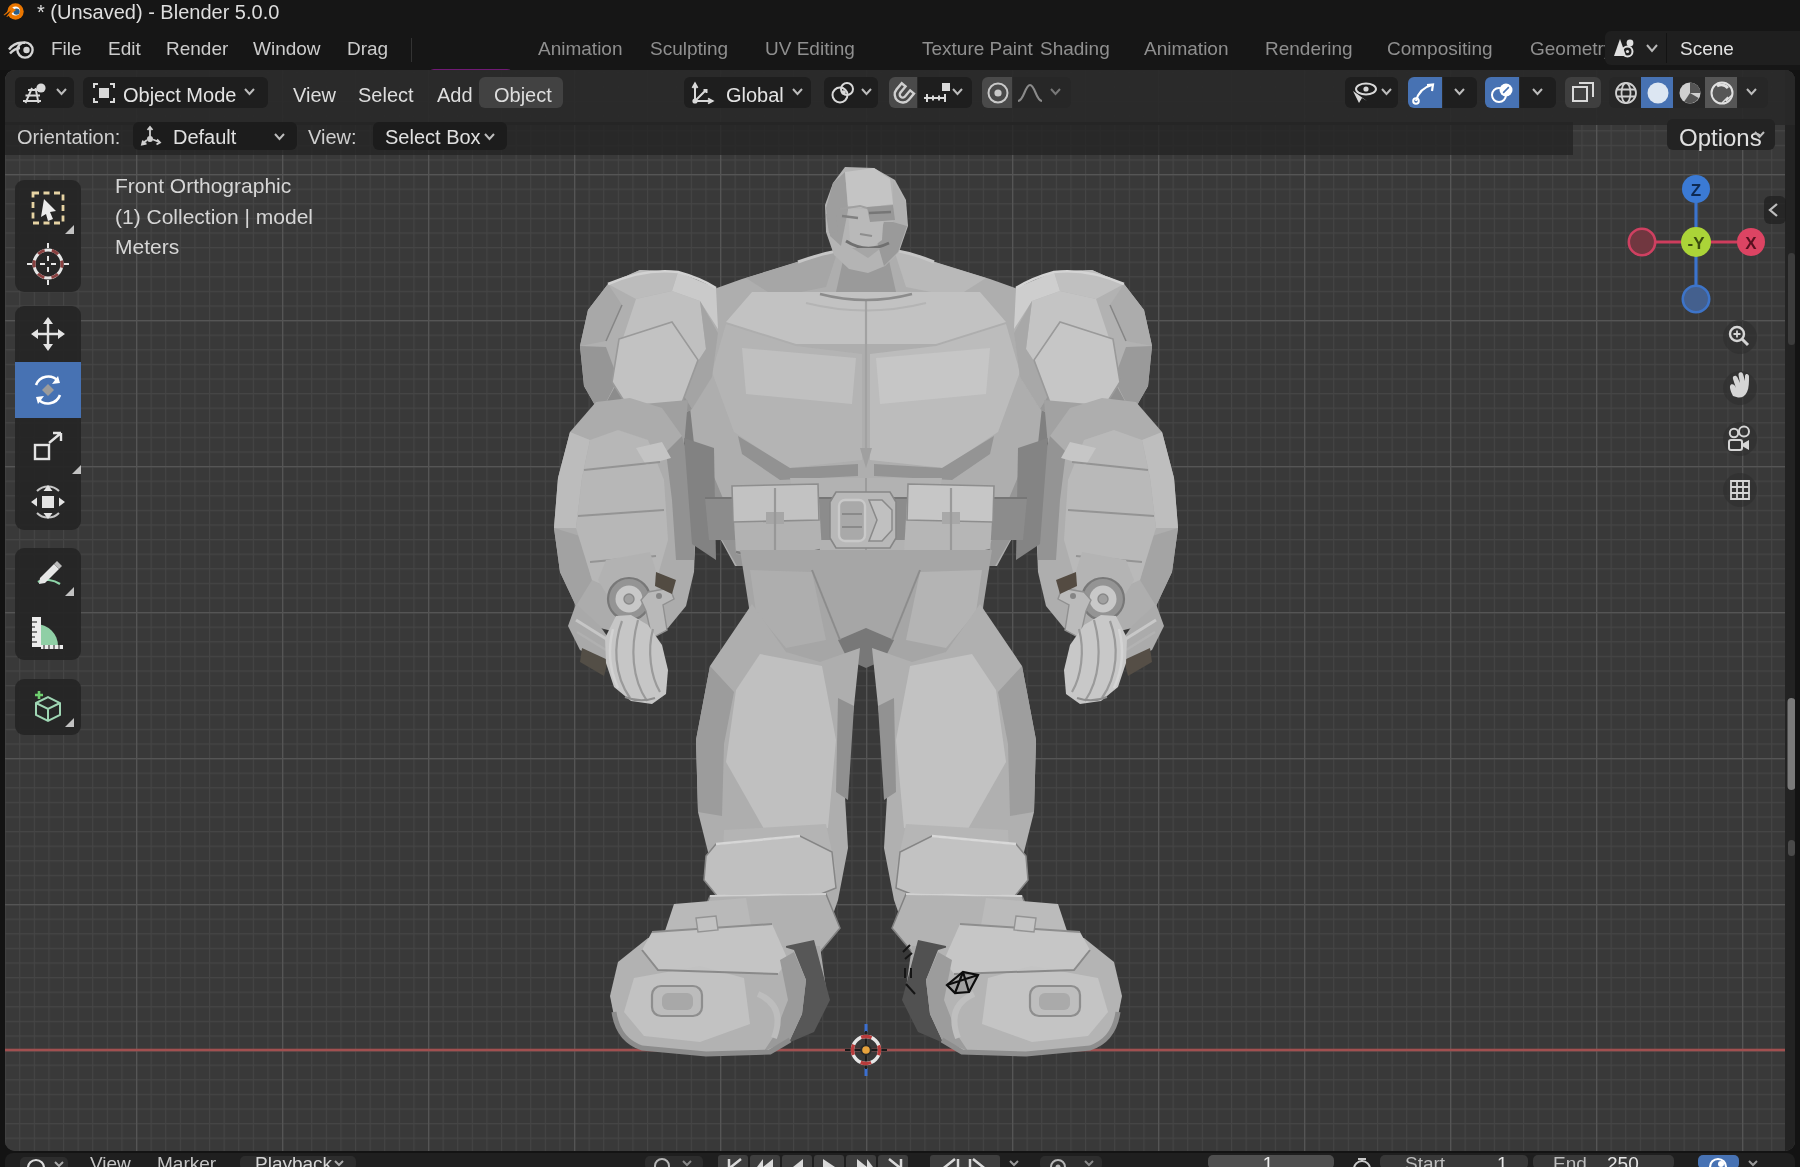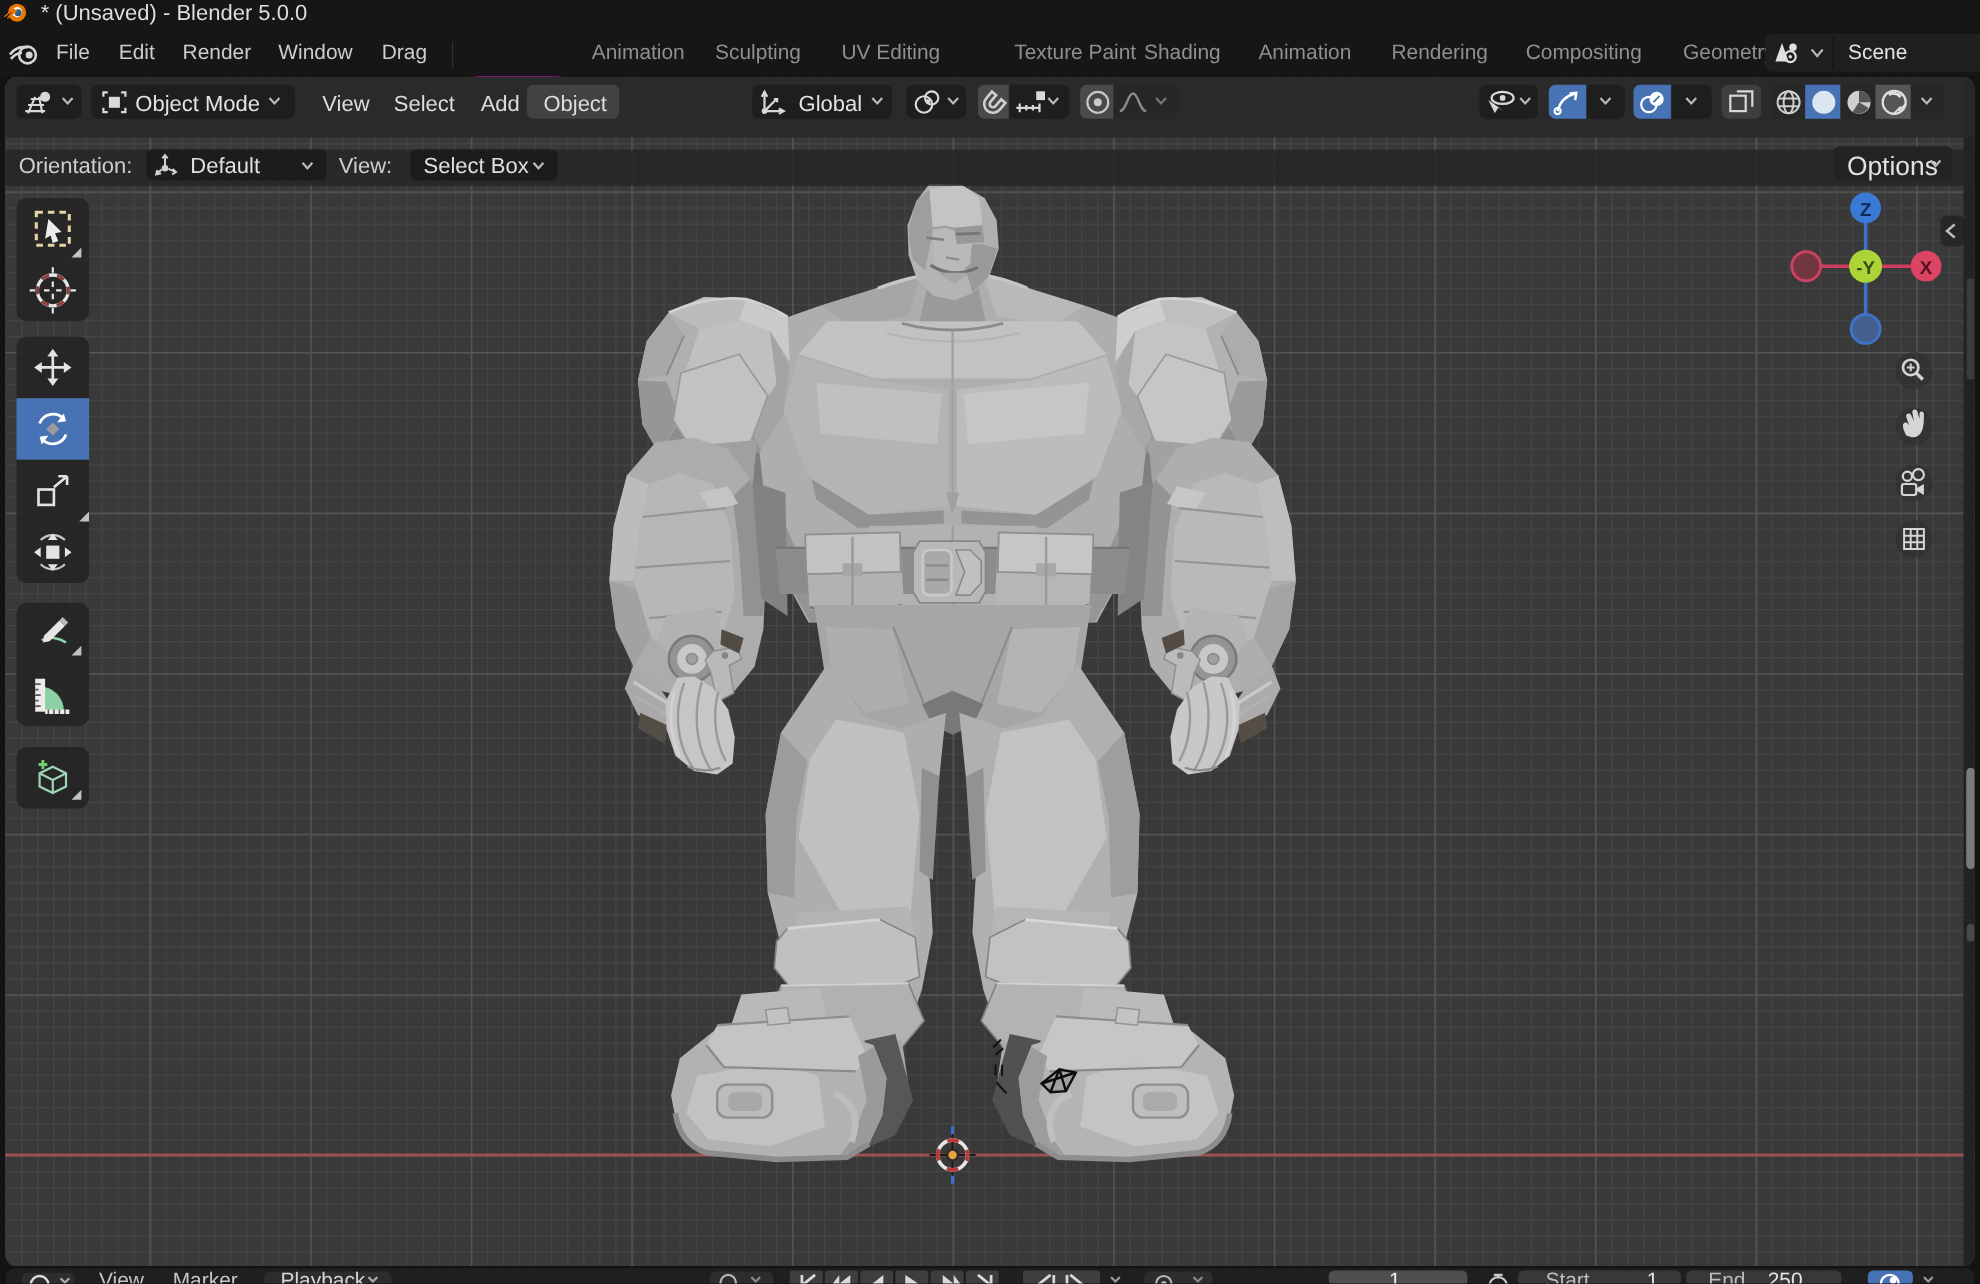--- a/index.html
+++ b/index.html
@@ -17,21 +17,21 @@
   .tab.active { background:#701a75; color:#e4e4e4;margin-top:36px; }
 
   
   #viewport { position:absolute; left:5px; top:70px; width:1790px; height:1081px;
     border-radius:10px; overflow:hidden; background:#393939; }
   #vpsvg { position:absolute; left:-5px; top:-70px; width:1800px; height:1167px; }
 
   
   #vphead { position:absolute; left:0; top:0; width:1790px; height:55px;
     background:rgba(41,41,41,0.93); }
-  #vptool { position:absolute; left:0; top:66px; width:1790px; height:33px;
+  #vptool { position:absolute; left:0; top:52px; width:1568px; height:33px;
     background:rgba(36,36,36,0.80); }
   .pill { position:absolute; background:#1e1e1e; border-radius:6px; color:#e4e4e4; }
   .hmenu { position:absolute; top:14px; font-size:20px; color:#dddddd; }
   .lbl { position:absolute; font-size:20px; color:#cfcfcf; }
 
   
   .tbtn { position:absolute; left:10px; width:66px; height:56px; background:rgba(37,37,37,0.92); }
   .tbtn.active { background:#4772b3; }
 
   
@@ -539,20 +539,25 @@
       <svg class="abs" style="left:478px;top:10px" width="13" height="9" viewBox="0 0 13 9">
         <path d="M2 2 L6.5 7 L11 2" fill="none" stroke="#bbb" stroke-width="2"></path>
       </svg>
       <div class="pill" style="left:1662px;top:-3px;width:108px;height:31px;background:#232323"></div>
       <div class="abs" style="left:1674px;top:2px;font-size:24px;color:#e0e0e0">Options</div>
       <svg class="abs" style="left:1748px;top:8px" width="13" height="9" viewBox="0 0 13 9">
         <path d="M2 2 L6.5 7 L11 2" fill="none" stroke="#bbb" stroke-width="2"></path>
       </svg>
     </div>
 
+    <div id="vptext">
+      <div>Front Orthographic</div>
+      <div>(1) Collection | model</div>
+      <div>Meters</div>
+    </div>
 
     <div id="ltools">
       <div class="tbtn" style="top:110px;border-radius:9px 9px 0 0"></div>
       <div class="tbtn" style="top:166px;border-radius:0 0 9px 9px"></div>
       <div class="tbtn" style="top:236px;border-radius:9px 9px 0 0"></div>
       <div class="tbtn active" style="top:292px"></div>
       <div class="tbtn" style="top:348px"></div>
       <div class="tbtn" style="top:404px;border-radius:0 0 9px 9px"></div>
       <div class="tbtn" style="top:478px;border-radius:9px 9px 0 0"></div>
       <div class="tbtn" style="top:534px;border-radius:0 0 9px 9px"></div>

